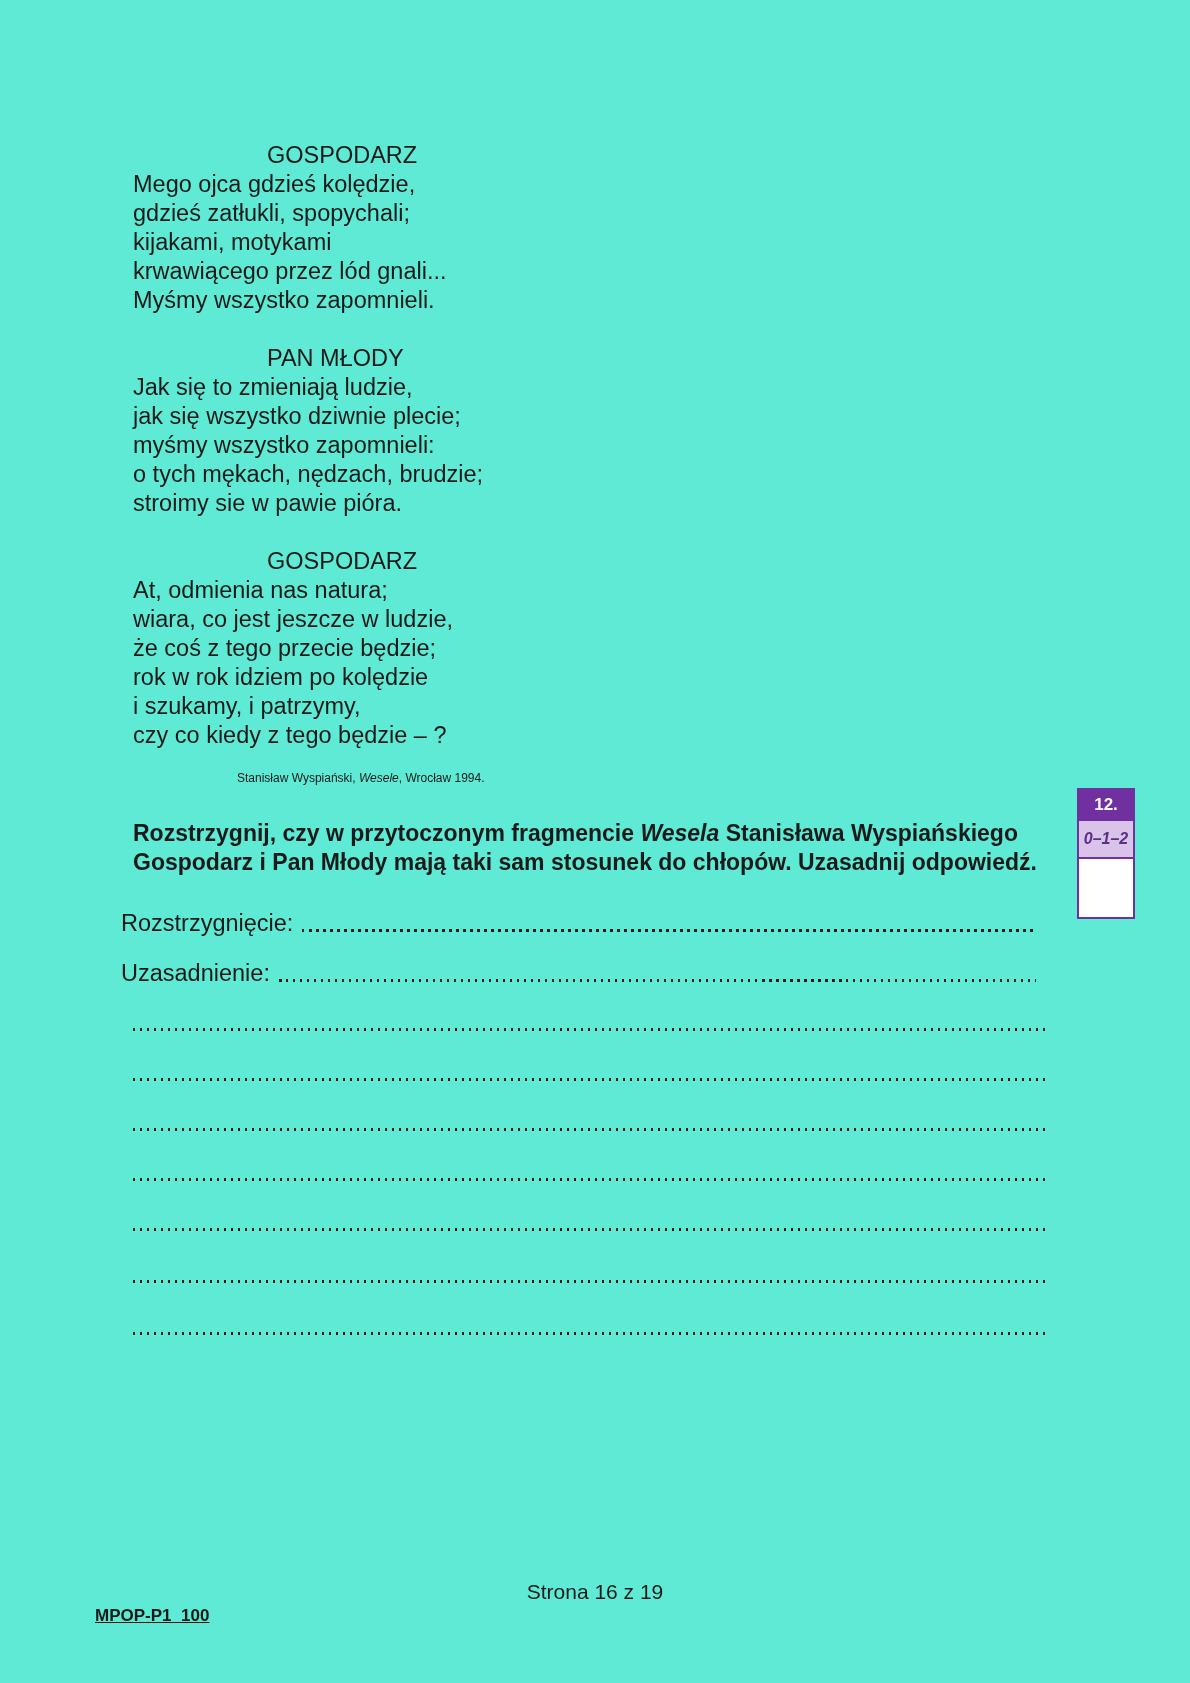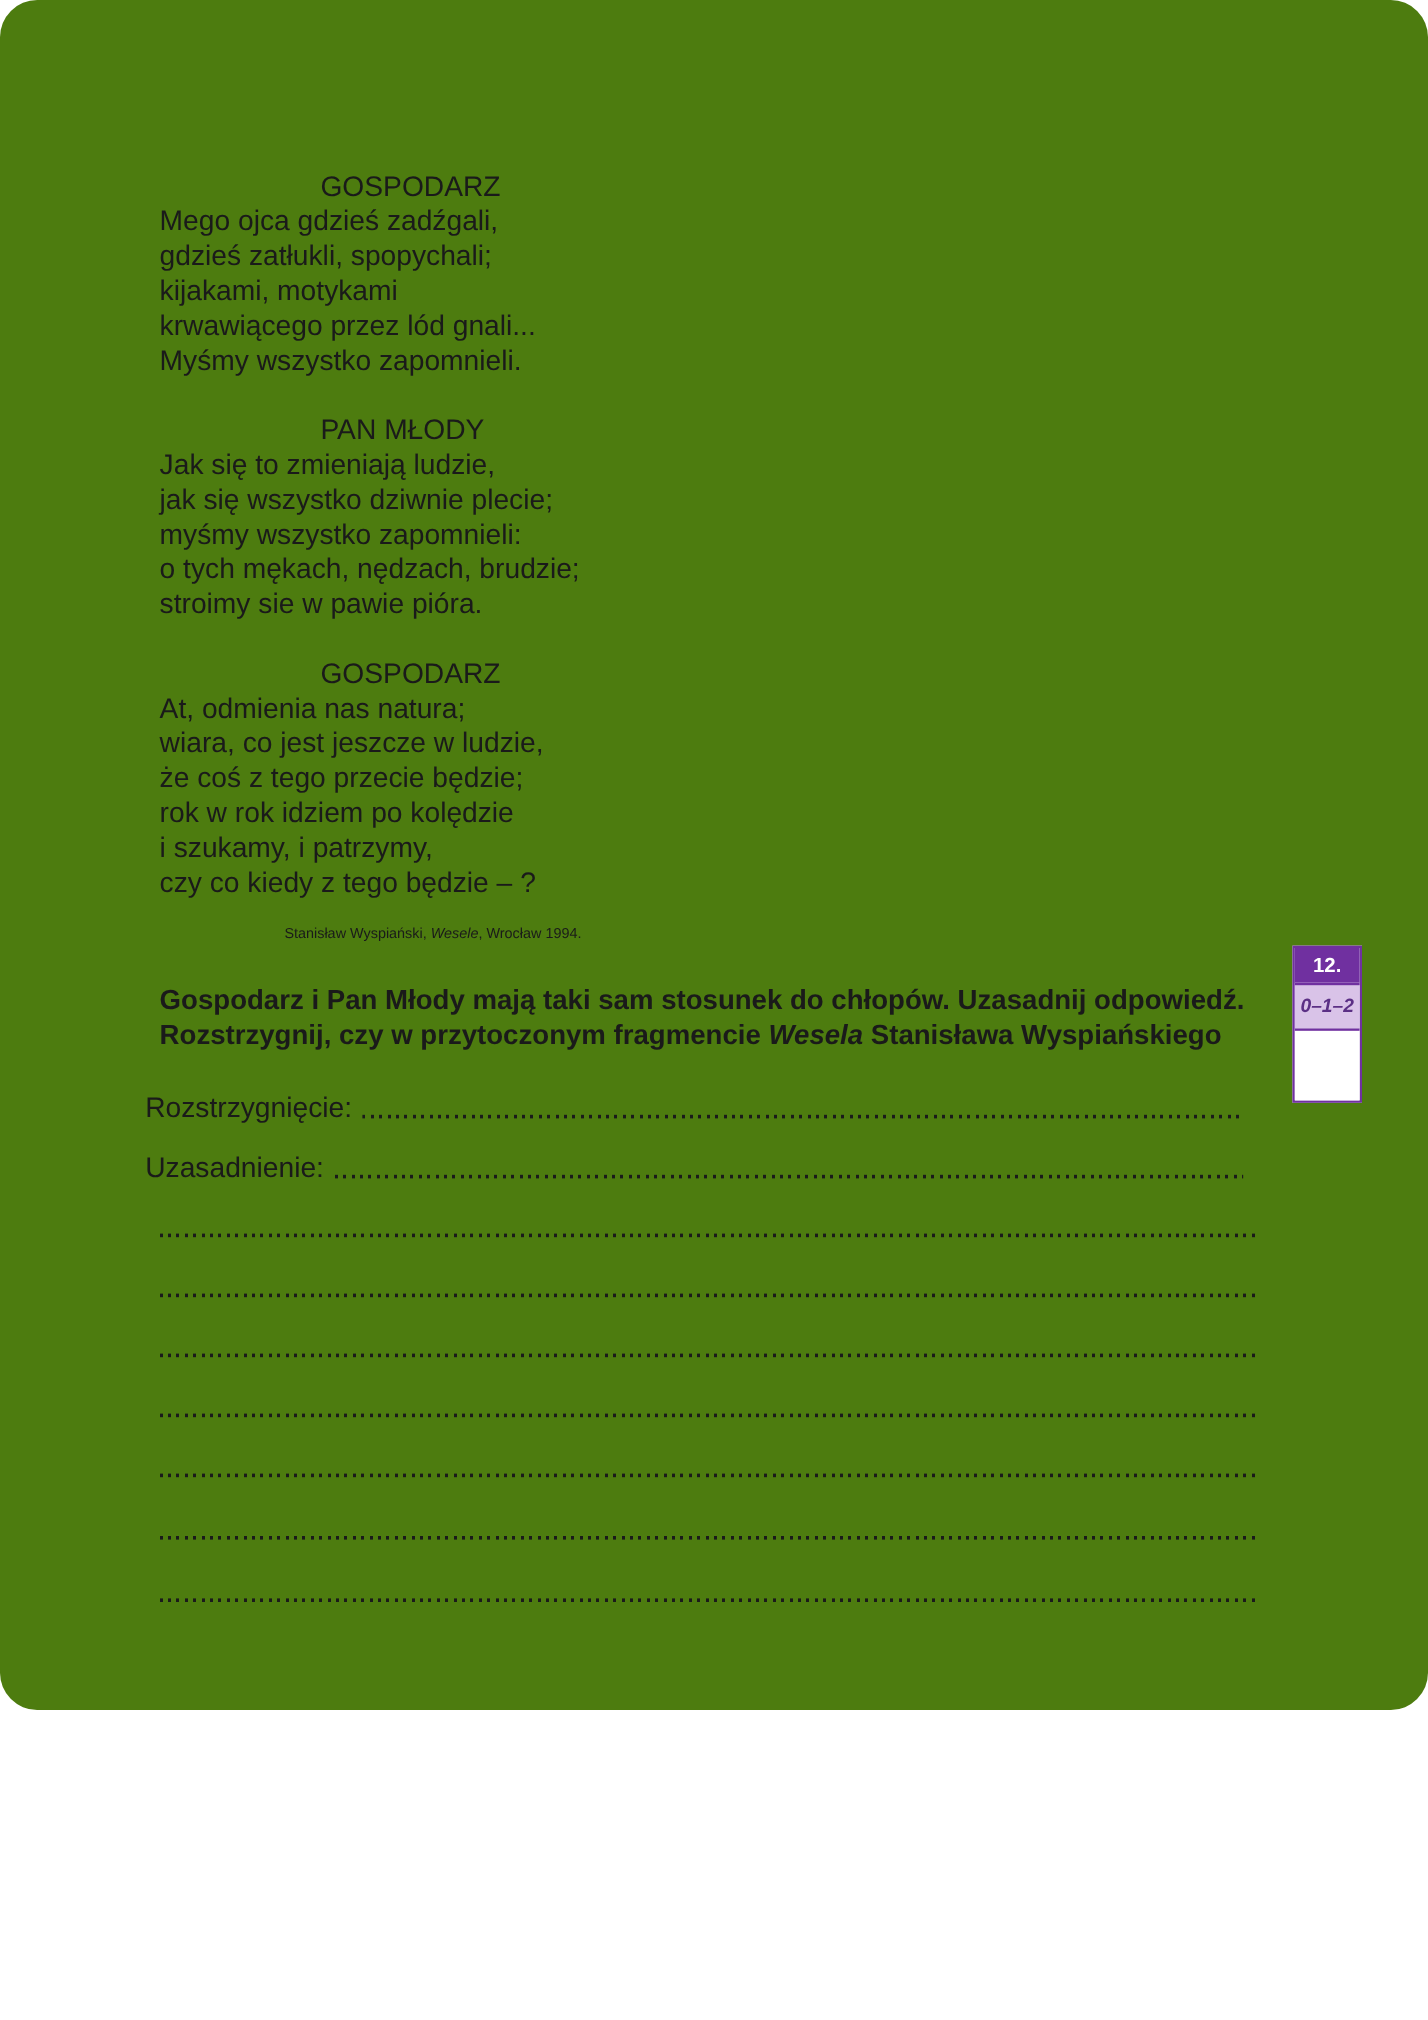--- a/index.html
+++ b/index.html
@@ -10,24 +10,23 @@
   }
   *{margin:0;padding:0;box-sizing:border-box;}
   html,body{background:#ffffff;}
   body{
     font-family:"Liberation Sans","DejaVu Sans",sans-serif;
     color:var(--text);
   }
   .page{
     position:relative;
     width:1190px;
-    height:1425px;
-    background:#4d7c0f;
+    height:1683px;
+    background:#5eead4;
     overflow:hidden;
-    border-radius:31px;
   }
   
   .poem{
     position:absolute;
     left:133px; top:141px;
     width:915px;
     font-size:23.5px;
     line-height:29px;
   }
   .stanza{margin-bottom:29px;}
@@ -122,21 +121,21 @@
   }
 </style>
 </head>
 <body>
 
 <div class="page">
 
   <div class="poem">
     <div class="stanza">
       <div class="speaker">GOSPODARZ</div>
-      <div>Mego ojca gdzieś zadźgali,</div>
+      <div>Mego ojca gdzieś kolędzie,</div>
       <div>gdzieś zatłukli, spopychali;</div>
       <div>kijakami, motykami</div>
       <div>krwawiącego przez lód gnali...</div>
       <div>Myśmy wszystko zapomnieli.</div>
     </div>
     <div class="stanza">
       <div class="speaker">PAN MŁODY</div>
       <div>Jak się to zmieniają ludzie,</div>
       <div>jak się wszystko dziwnie plecie;</div>
       <div>myśmy wszystko zapomnieli:</div>
@@ -152,22 +151,22 @@
       <div>i szukamy, i patrzymy,</div>
       <div>czy co kiedy z tego będzie – ?</div>
     </div>
   </div>
 
   <div class="source">
     <span>Stanisław Wyspiański, </span><span class="italic">Wesele</span><span>, Wrocław 1994.</span>
   </div>
 
   <div class="question">
+    <div><span>Rozstrzygnij, czy w przytoczonym fragmencie </span><span class="italic">Wesela</span><span> Stanisława Wyspiańskiego</span></div>
     <div>Gospodarz i Pan Młody mają taki sam stosunek do chłopów. Uzasadnij odpowiedź.</div>
-    <div><span>Rozstrzygnij, czy w przytoczonym fragmencie </span><span class="italic">Wesela</span><span> Stanisława Wyspiańskiego</span></div>
   </div>
 
   <div class="badge">
     <div class="num">12.</div>
     <div class="pts">0–1–2</div>
     <div class="score"></div>
   </div>
 
   <div class="answer-row" style="top:908px">
     <span>Rozstrzygnięcie:</span>

